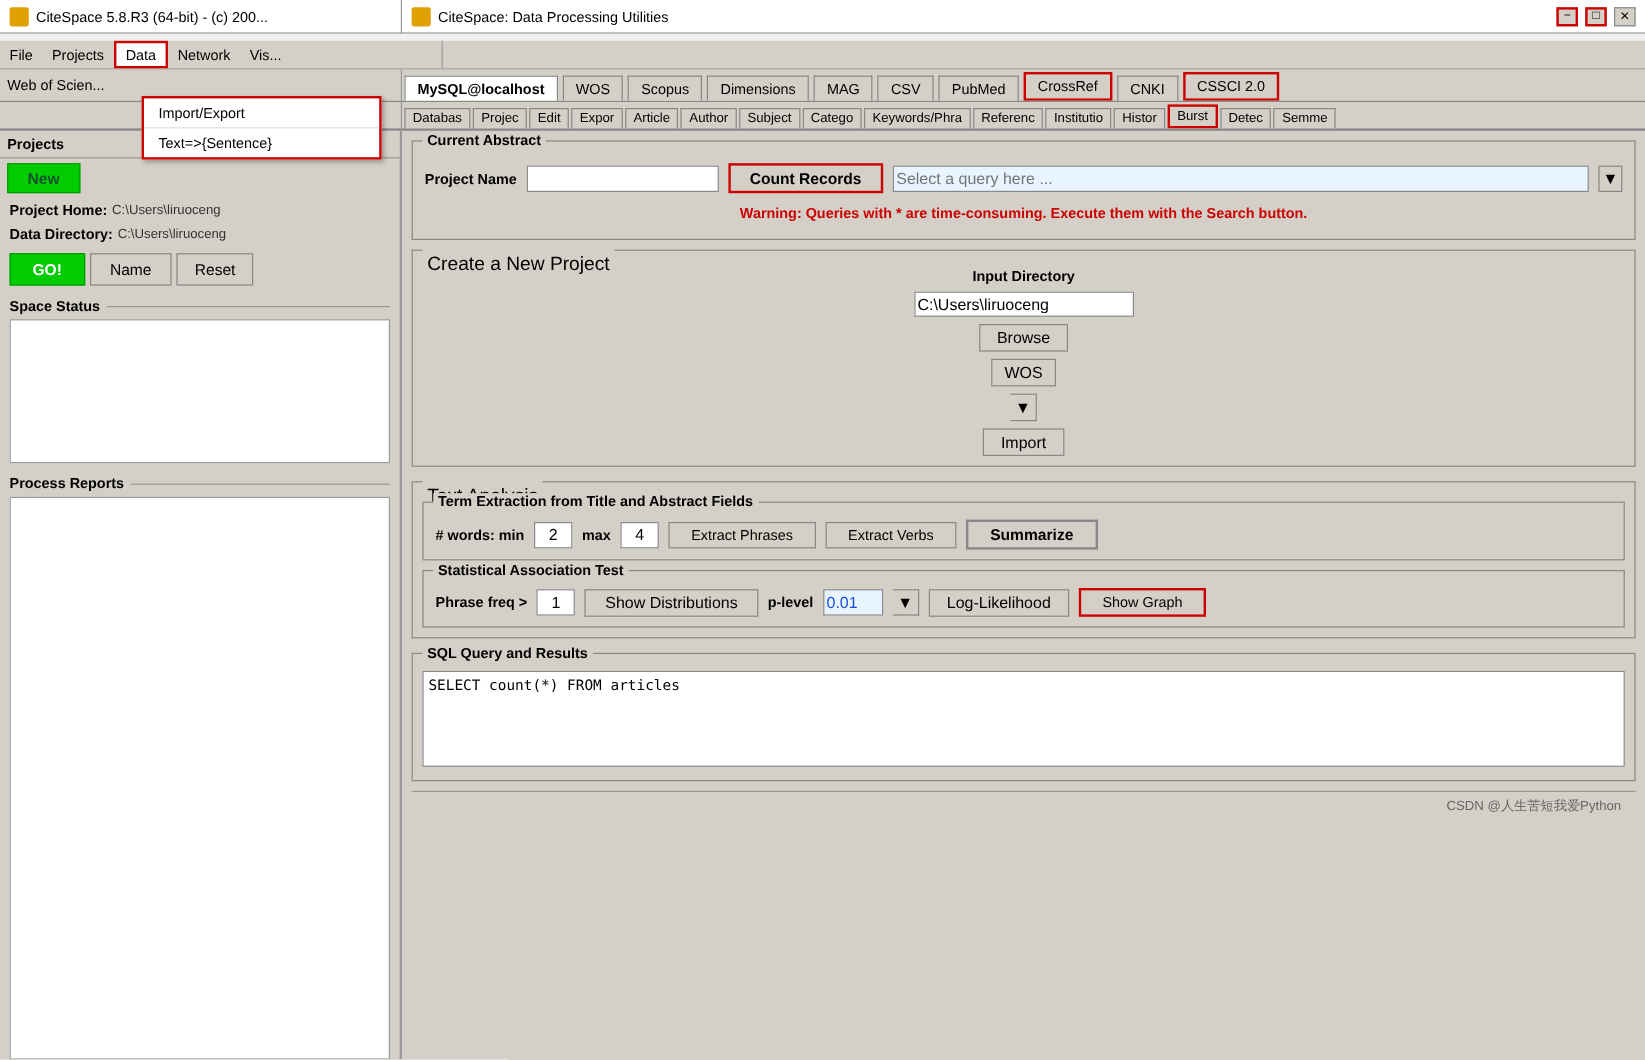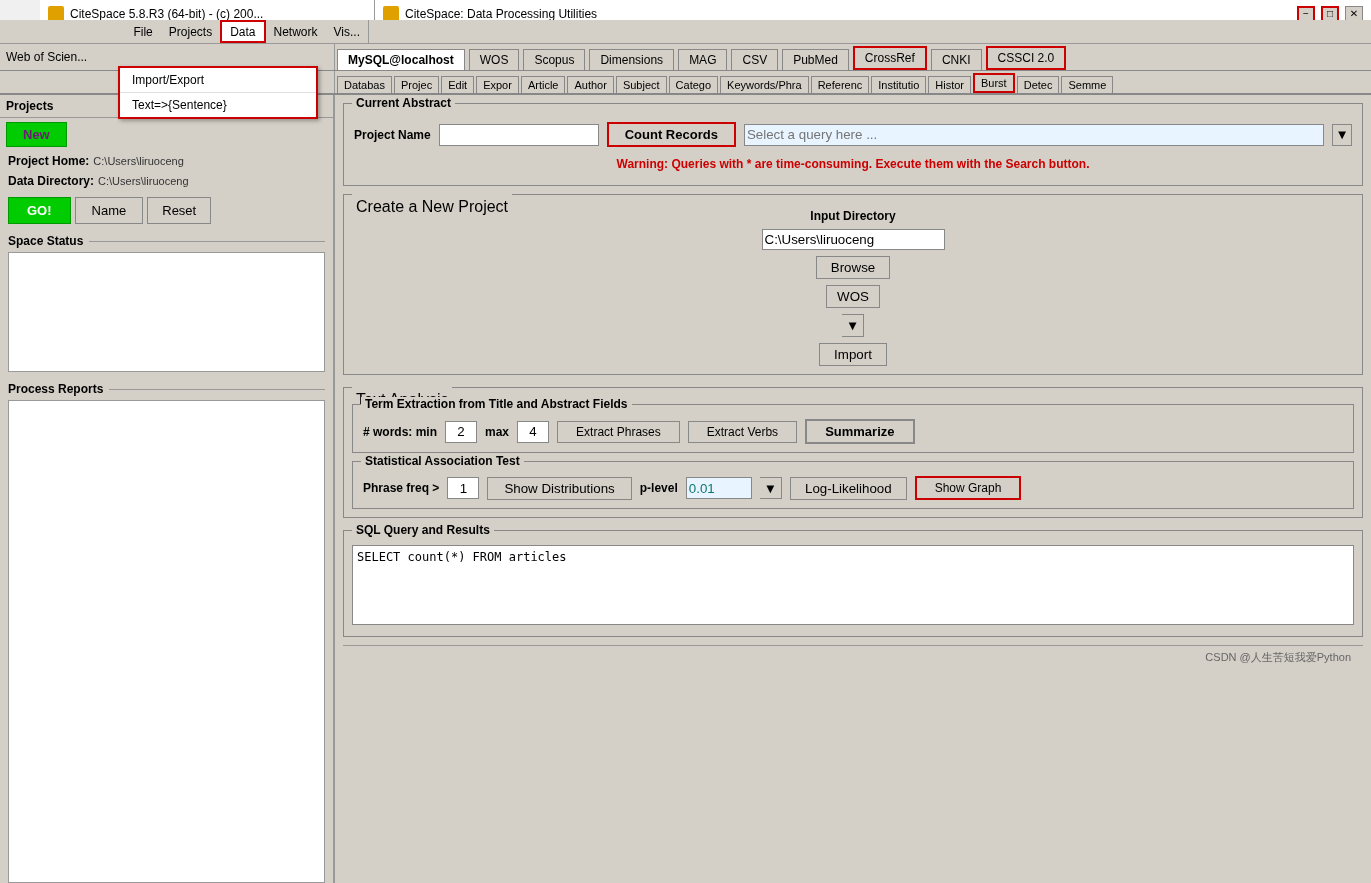--- a/index.html
+++ b/index.html
@@ -41,21 +41,21 @@
       background: #fff;
       border: 2px solid #c00;
       z-index: 100;
       min-width: 200px;
       box-shadow: 2px 2px 4px rgba(0,0,0,0.3);
     }
     .dropdown-item { padding: 5px 12px; cursor: pointer; font-size: 12px; border-bottom: 1px solid #e0e0e0; }
     .dropdown-item:last-child { border-bottom: none; }
     
     .new-btn-row { display: flex; align-items: center; padding: 4px 6px; gap: 4px; }
-    .btn-green { background: #00cc00; color: #701a75; border: 1px solid #009900; padding: 4px 16px; cursor: pointer; font-size: 13px; font-weight: bold; }
+    .btn-green { background: #00cc00; color: #14532d; border: 1px solid #009900; padding: 4px 16px; cursor: pointer; font-size: 13px; font-weight: bold; }
 
     .info-row { padding: 3px 8px; font-size: 12px; display: flex; align-items: center; gap: 4px; }
     .info-label { font-weight: bold; white-space: nowrap; }
     .info-value { color: #333; font-size: 11px; }
 
     .action-buttons { display: flex; gap: 4px; padding: 6px 8px; align-items: center; }
     .btn-go { background: #00cc00; color: white; border: 1px solid #009900; padding: 5px 18px; cursor: pointer; font-size: 13px; font-weight: bold; }
     .btn-stop { background: #d4d0c8; border: 1px solid #888; padding: 5px 16px; cursor: pointer; font-size: 13px; }
     .btn-reset { background: #d4d0c8; border: 1px solid #888; padding: 5px 14px; cursor: pointer; font-size: 13px; }
     .space-status-box { margin: 0 8px; border: 1px solid #999; background: #fff; height: 120px; }
@@ -96,21 +96,21 @@
     .words-label { font-weight: bold; }
     .small-input { width: 32px; height: 22px; border: 1px solid #888; padding: 2px; text-align: center; }
     .extract-phrases-btn { background: #d4d0c8; border: 1px solid #888; padding: 3px 18px; cursor: pointer; font-size: 12px; }
     .extract-verbs-btn { background: #d4d0c8; border: 1px solid #888; padding: 3px 18px; cursor: pointer; font-size: 12px; }
     .summarize-btn { background: #d4d0c8; border: 2px solid #888; padding: 3px 18px; cursor: pointer; font-size: 13px; font-weight: bold; }
 
     .stat-assoc-row { display: flex; align-items: center; gap: 8px; }
     .phrase-freq-label { font-weight: bold; }
     .show-dist-btn { background: #d4d0c8; border: 1px solid #888; padding: 3px 16px; cursor: pointer; }
     .p-level-label { font-weight: bold; }
-    .p-level-input { width: 66px; height: 22px; border: 1px solid #888; padding: 2px; background: #e8f4ff; color: #0f766e; }
+    .p-level-input { width: 50px; height: 22px; border: 1px solid #888; padding: 2px; background: #e8f4ff; color: #1d4ed8; }
     .p-level-dropdown { background: #d4d0c8; border: 1px solid #888; border-left: none; padding: 2px 4px; cursor: pointer; height: 22px; }
     .log-likelihood-btn { background: #d4d0c8; border: 1px solid #888; padding: 3px 14px; cursor: pointer; }
     .show-graph-btn { background: #d4d0c8; border: 2px solid #c00; padding: 3px 18px; cursor: pointer; font-size: 12px; }
 
     
     .sql-section { border: 1px solid #888; background: #d4d0c8; padding: 8px; position: relative; }
     .sql-section-title { position: absolute; top: -8px; left: 8px; background: #d4d0c8; padding: 0 4px; font-weight: bold; }
     .sql-textarea { width: 100%; height: 80px; border: 1px solid #888; background: #fff; padding: 4px; font-size: 12px; font-family: monospace; resize: none; }
 
     
@@ -119,21 +119,21 @@
     
     .red-border { border: 2px solid #c00 !important; }
 
     .highlighted-tab { border: 2px solid #c00 !important; }
   </style>
 </head>
 <body>
 
 <div class="app-container">
 
-  <div style="display:flex; flex-direction:row; height:20px;padding-left:40px;">
+  <div style="display:flex; flex-direction:row; height:34px;">
 
     <div class="title-bar" style="width:335px; border-right:1px solid #999;">
       <div class="title-bar-left">
         <span class="title-bar-icon"></span>
         <span>CiteSpace 5.8.R3 (64-bit) - (c) 200...</span>
       </div>
     </div>
 
     <div class="title-bar" style="flex:1;">
       <div class="title-bar-left">
@@ -143,21 +143,21 @@
       <div class="title-bar-controls">
         <div class="title-bar-btn red-border">−</div>
         <div class="title-bar-btn red-border">□</div>
         <div class="title-bar-btn">✕</div>
       </div>
     </div>
   </div>
 
   <div style="display:flex; flex-direction:row; height:24px; background:#d4d0c8; border-bottom:1px solid #999;">
 
-    <div style="width:369px; display:flex; align-items:stretch; border-right:1px solid #999; position:relative;justify-content:flex-end;">
+    <div style="width:369px; display:flex; align-items:stretch; border-right:1px solid #999; position:relative;">
       <div class="menu-item">File</div>
       <div class="menu-item">Projects</div>
       <div class="menu-item active-menu red-border" style="border:2px solid #c00; background:#fff;">Data</div>
       <div class="menu-item">Network</div>
       <div class="menu-item">Vis...</div>
 
       <div class="dropdown-menu">
         <div class="dropdown-item">Import/Export</div>
         <div class="dropdown-item">Text=&gt;{Sentence}</div>
       </div>

